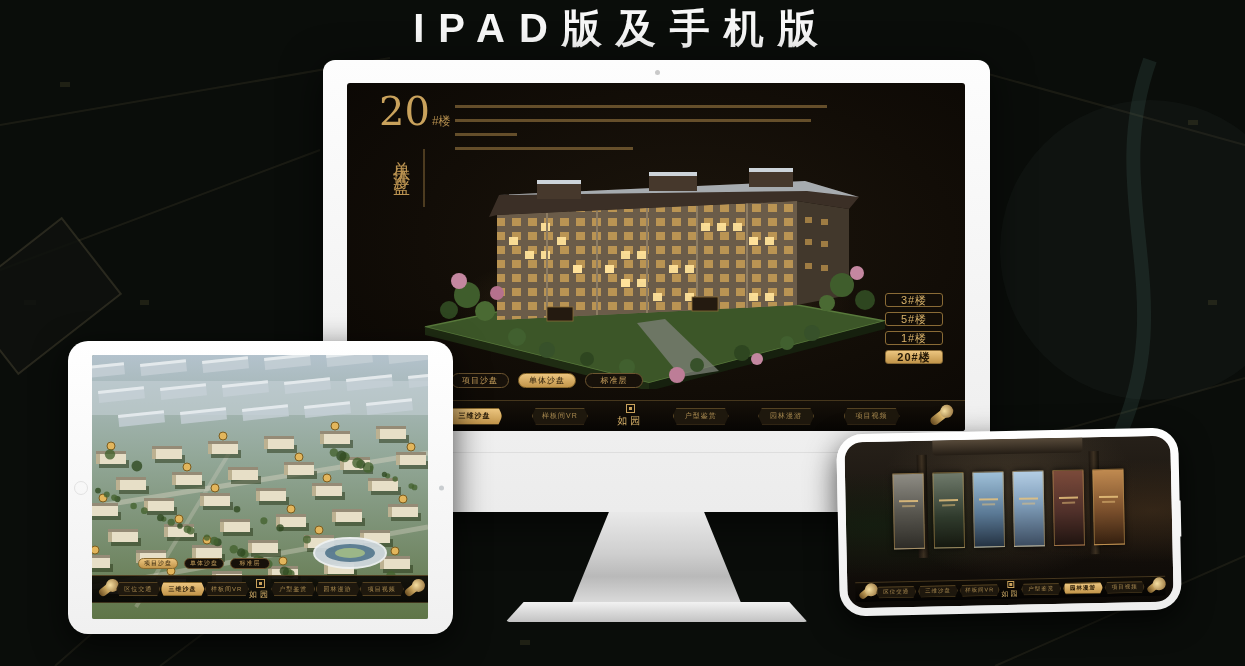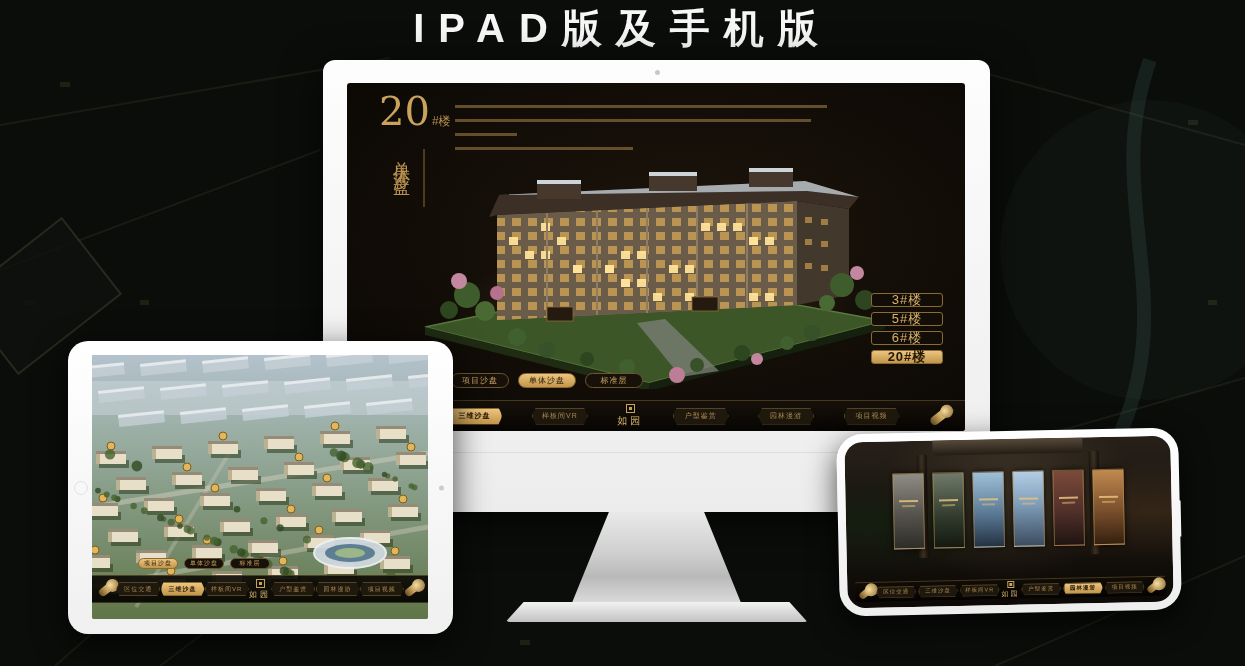--- a/index.html
+++ b/index.html
@@ -51,22 +51,22 @@
   .ms-heading { position:absolute; left:32px; top:8px; color:#c9a25c; }
   .ms-num { font-family:"DejaVu Serif",serif; font-size:40px; line-height:1; color:#c9a25c; }
   .ms-suffix { font-size:12px; color:#b48e4e; margin-left:2px; }
   .ms-vlabel { position:absolute; left:44px; top:64px; writing-mode:vertical-rl;
     font-family:"DejaVu Serif",serif; font-size:17px; letter-spacing:6px; color:#bb9351; }
   .ms-vline { position:absolute; left:76px; top:66px; width:2px; height:58px; background:rgba(190,150,80,.35); }
   .ms-desc { position:absolute; left:108px; top:22px; }
   .ms-desc i { display:block; height:3px; background:rgba(184,144,78,.5); margin-bottom:11px; }
   .ms-model { position:absolute; left:50px; top:62px; }
   .ms-floors { position:absolute; right:22px; top:210px; display:flex; flex-direction:column; gap:5px; }
-  .floor-btn { width:72px; height:14px; display:flex; align-items:center; justify-content:center;
-    font-size:13px; letter-spacing:1px; color:#d8b26a; background:#120d07;
+  .floor-btn { width:58px; height:14px; display:flex; align-items:center; justify-content:center;
+    font-size:11px; letter-spacing:1px; color:#d8b26a; background:#120d07;
     border:1px solid #8a6b36; border-radius:3px; cursor:pointer; }
   .floor-btn.active { background:linear-gradient(180deg,#ecc57f,#c2954a); color:#241806; font-weight:bold; }
   .ms-tabs { position:absolute; left:104px; top:290px; display:flex; gap:9px; }
   .ms-tabs .tab-pill { width:58px; height:15px; font-size:8px; }
   .ms-nav { position:absolute; left:0; right:0; bottom:0; height:31px;
     background:linear-gradient(180deg,#161009,#070503); border-top:1px solid rgba(190,150,80,.35);
     display:flex; align-items:center; justify-content:space-between; padding:0 14px; }
   .ms-nav .nav-item { width:56px; height:17px; font-size:7px; }
   .ms-nav .logo-text { font-size:10px; }
 
@@ -281,21 +281,21 @@
             <circle cx="415" cy="188" r="8" fill="#37512a"></circle>
               <circle cx="120" cy="192" r="9" fill="#41602f"></circle>
             <circle cx="280" cy="230" r="8" fill="#bd7d97"></circle>
               <circle cx="360" cy="214" r="6" fill="#c487a0"></circle>
           </g>
         </svg>
 
         <div class="ms-floors">
           <div class="floor-btn">3#楼</div>
           <div class="floor-btn">5#楼</div>
-          <div class="floor-btn">6#楼</div>
+          <div class="floor-btn">1#楼</div>
           <div class="floor-btn active">20#楼</div>
         </div>
 
         <div class="ms-tabs">
           <div class="tab-pill">项目沙盘</div>
           <div class="tab-pill active">单体沙盘</div>
           <div class="tab-pill">标准层</div>
         </div>
 
         <div class="ms-nav">

